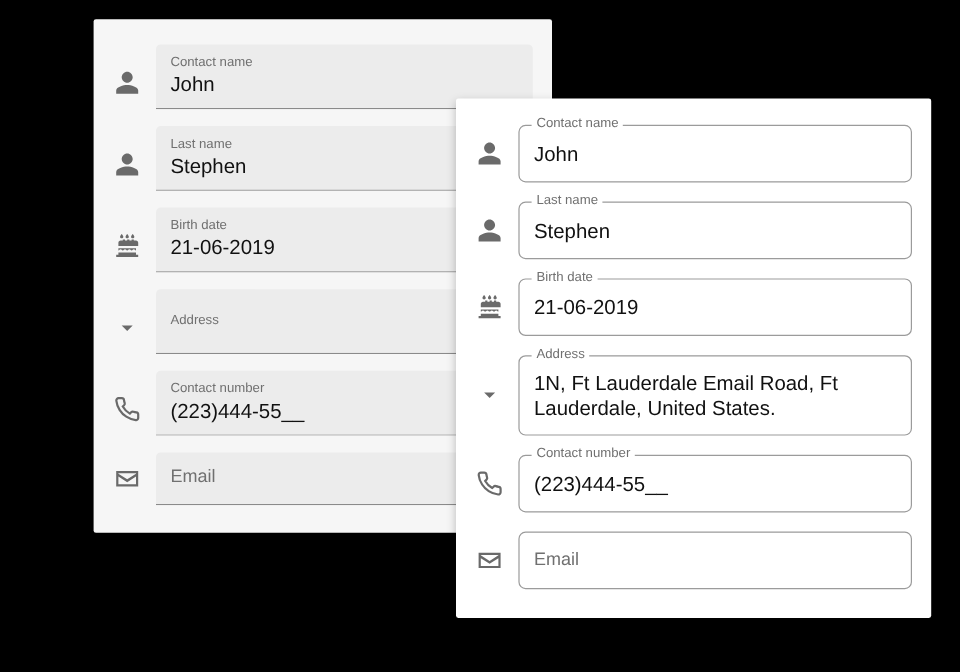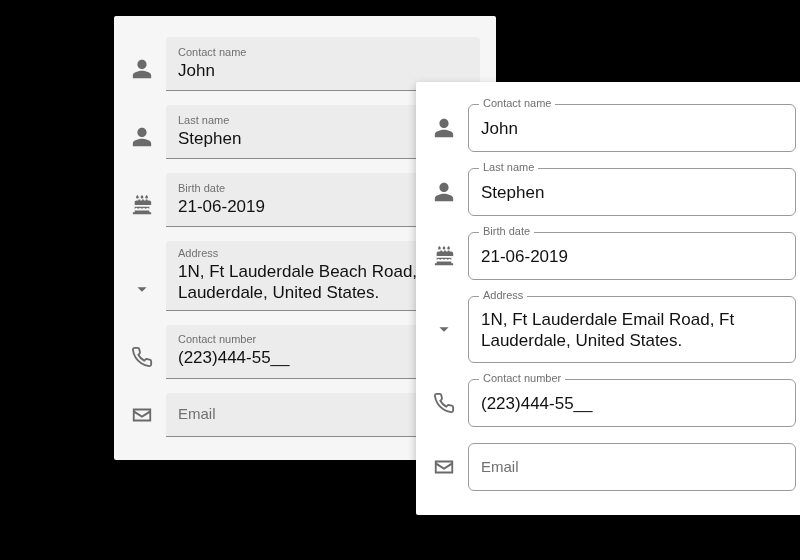--- a/index.html
+++ b/index.html
@@ -9,21 +9,20 @@
     font-family: Arial, Helvetica, sans-serif;
     position: relative;
     overflow: hidden;
   }
   .card {
     position: absolute;
     background: #fff;
     box-shadow: 0 3px 8px rgba(0,0,0,0.25);
     border-radius: 2px;
     padding: 14px 16px 16px 16px;
-    margin-left: 36px;
   }
   .card-left {
     left: 78px; top: 16px;
     width: 382px;
     background: #f6f6f6;
   }
   .card-right {
     left: 380px; top: 82px;
     width: 396px;
     background: #fff;
@@ -142,21 +141,20 @@
   </div>
 
   <div class="row-filled">
     <span class="icon">
       <svg viewBox="0 0 24 24" width="22" height="22" fill="currentColor">
           <path d="M7 10l5 5 5-5z"></path>
         </svg>
     </span>
     <div class="filled-field">
       <span class="filled-label">Address</span>
-      <span class="filled-value">1N, Ft Lauderdale Beach Road, Lauderdale, United States.</span>
     </div>
   </div>
 
   <div class="row-filled">
     <span class="icon">
       <svg viewBox="0 0 24 24" width="22" height="22" fill="none" stroke="currentColor" stroke-width="2">
           <path d="M22 16.9v3a2 2 0 0 1-2.2 2 19.8 19.8 0 0 1-8.6-3.1 19.5 19.5 0 0 1-6-6A19.8 19.8 0 0 1 2.1 4.2 2 2 0 0 1 4.1 2h3a2 2 0 0 1 2 1.7c.1.9.3 1.8.6 2.6a2 2 0 0 1-.5 2.1L8 9.6a16 16 0 0 0 6.4 6.4l1.2-1.2a2 2 0 0 1 2.1-.5c.8.3 1.7.5 2.6.6a2 2 0 0 1 1.7 2z"></path>
         </svg>
     </span>
     <div class="filled-field">

